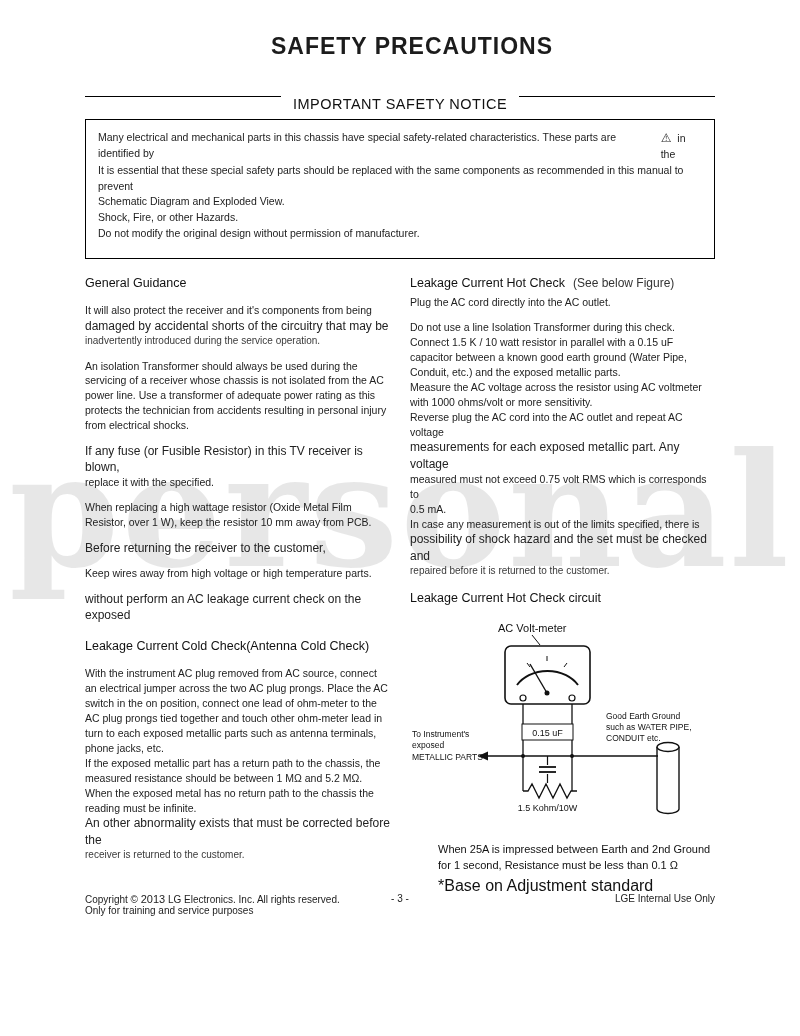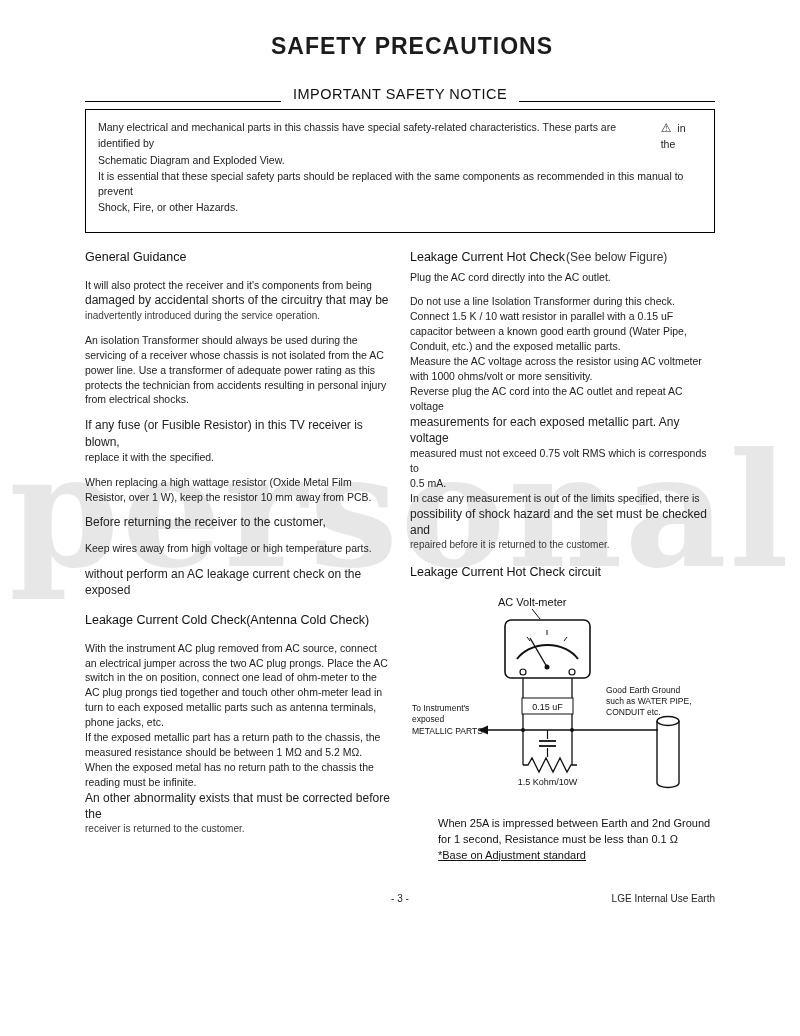--- a/index.html
+++ b/index.html
@@ -21,47 +21,47 @@
     color:#000; opacity:0.09;
     letter-spacing:2px; white-space:nowrap;
     z-index:0; pointer-events:none;
   }
   .content { position:relative; z-index:1; }
   .page-title {
     text-align:center; font-size:23px; font-weight:bold;
     letter-spacing:1px; padding-top:33px;padding-left:24px;
   }
   .notice-heading {
-    display:flex; align-items:flex-end; gap:12px;
-    margin:26px 85px 0;
+    display:flex; align-items:flex-start; gap:12px;
+    margin:36px 85px 0;
   }
   .notice-heading .rule { flex:1; height:1px; background:#000; }
   .notice-heading .nh-text { font-size:14.5px; letter-spacing:0.5px; color:#111; }
   .notice-box {
     margin:7px 85px 0;
     border:1px solid #000;
     padding:9px 12px 16px 12px;
     font-size:10.5px; line-height:1.5; color:#222;
   }
   .notice-line1 { display:flex; justify-content:space-between; align-items:center; }
   .warn-tri { font-size:12px; margin-right:3px; }
   .columns { display:flex; gap:20px; margin:16px 85px 0; }
   .col { width:305px; font-size:10.5px; line-height:1.42; color:#222; }
   .h2 { font-size:12.5px; font-weight:400; color:#111; margin-bottom:11px; }
   .col p { margin-bottom:10px; }
   .tight { margin-bottom:0 !important; }
   .lg { font-size:12px; display:block; line-height:1.35; }
   .sm { font-size:10px; color:#3a3a3a; display:block; }
   .ln { display:block; }
-  .hot-head-row { display:flex; align-items:baseline; gap:1px; margin-bottom:3px; }
+  .hot-head-row { display:flex; align-items:baseline; gap:8px; margin-bottom:3px; }
   .hot-note { font-size:12px; color:#333; } .gap12 { height:12px; }
   .diagram-wrap { margin-top:6px; }
   svg text { font-family:"Liberation Sans", sans-serif; fill:#111; }
   .notes { margin:4px 0 0 28px; font-size:11px; line-height:1.45; color:#111; }
-  .notes .n3 { font-size:11px;text-decoration:underline; }
+  .notes .n3 { font-size:16px; }
   .footer {
     position:absolute; left:85px; right:85px; top:893px;
     display:grid; grid-template-columns:1fr auto 1fr;
     font-size:10px; color:#222; z-index:1;
   }
   .footer .f-center { text-align:center; align-self:start; }
   .footer .f-right { text-align:right; align-self:start; }
   .footer .year { font-size:11px; }
 </style>
 </head>
@@ -82,23 +82,24 @@
     </div>
 
     <div class="notice-box">
       <div class="notice-line1">
         <span>Many electrical and mechanical parts in this chassis have special safety-related characteristics. These parts are identified by</span>
         <span>
           <span class="warn-tri">⚠</span>
           <span>in the</span>
         </span>
       </div>
+      <div class="ln">It is essential that these special safety parts should be replaced with the same components as recommended in this manual to prevent</div>
       <div class="ln">Schematic Diagram and Exploded View.</div>
-      <div class="ln">It is essential that these special safety parts should be replaced with the same components as recommended in this manual to prevent</div>
       <div class="ln">Shock, Fire, or other Hazards.</div>
+      <div class="ln">Do not modify the original design without permission of manufacturer.</div>
     </div>
 
     <div class="columns">
 
       <div class="col">
         <div class="h2">General Guidance</div>
 
         <p>
           <span class="ln">It will also protect the receiver and it's components from being</span>
           <span class="lg">damaged by accidental shorts of the circuitry that may be</span>
@@ -221,19 +222,25 @@
           <div>When 25A is impressed between Earth and 2nd Ground</div>
           <div>for 1 second, Resistance must be less than 0.1 Ω</div>
           <div class="n3">*Base on Adjustment standard</div>
         </div>
       </div>
 
     </div>
 
     <div class="footer">
       <div class="f-left">
+        <div>
+          <span>Copyright ©</span>
+          <span class="year">2013</span>
+          <span>LG Electronics. Inc. All rights reserved.</span>
+        </div>
+        <div>Only for training and service purposes</div>
       </div>
       <div class="f-center">- 3 -</div>
-      <div class="f-right">LGE Internal Use Earth</div>
+      <div class="f-right">LGE Internal Use Only</div>
     </div>
 
   </div>
 </div>
 
 </body></html>

